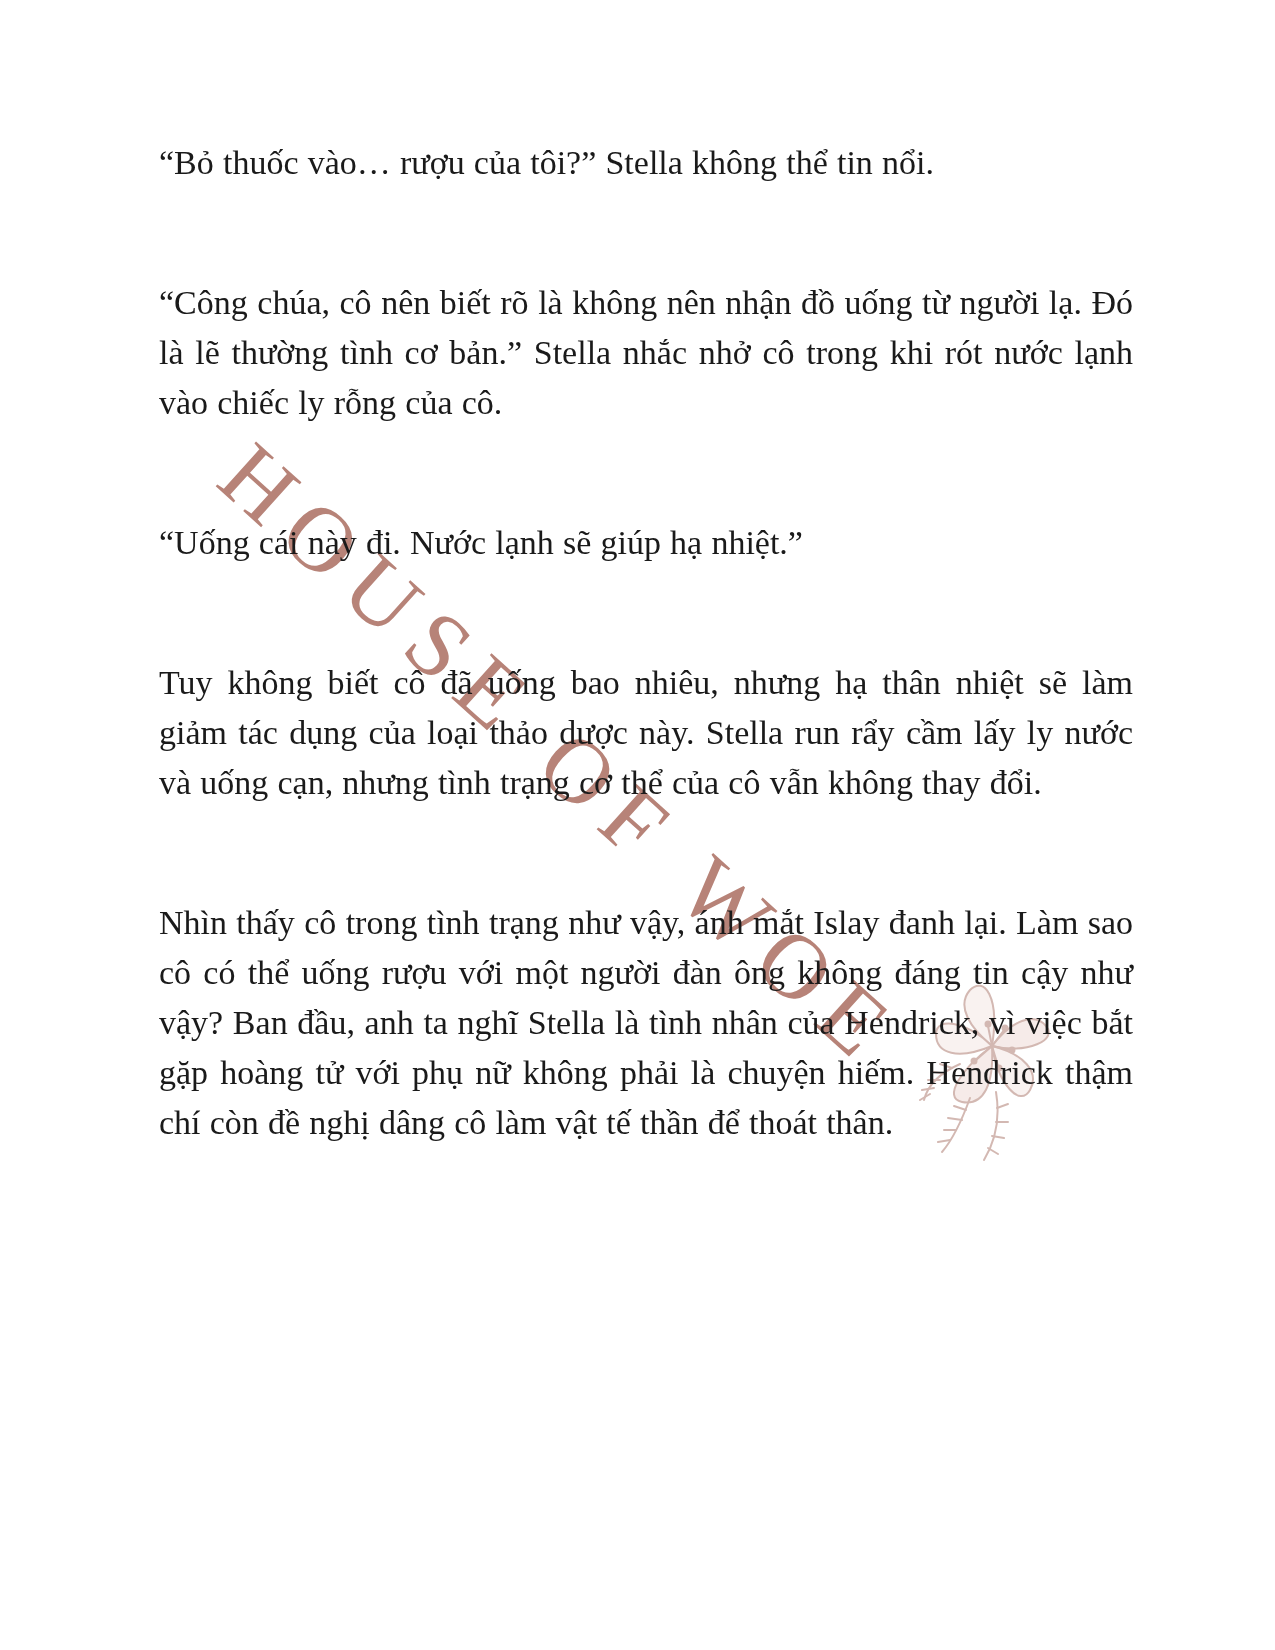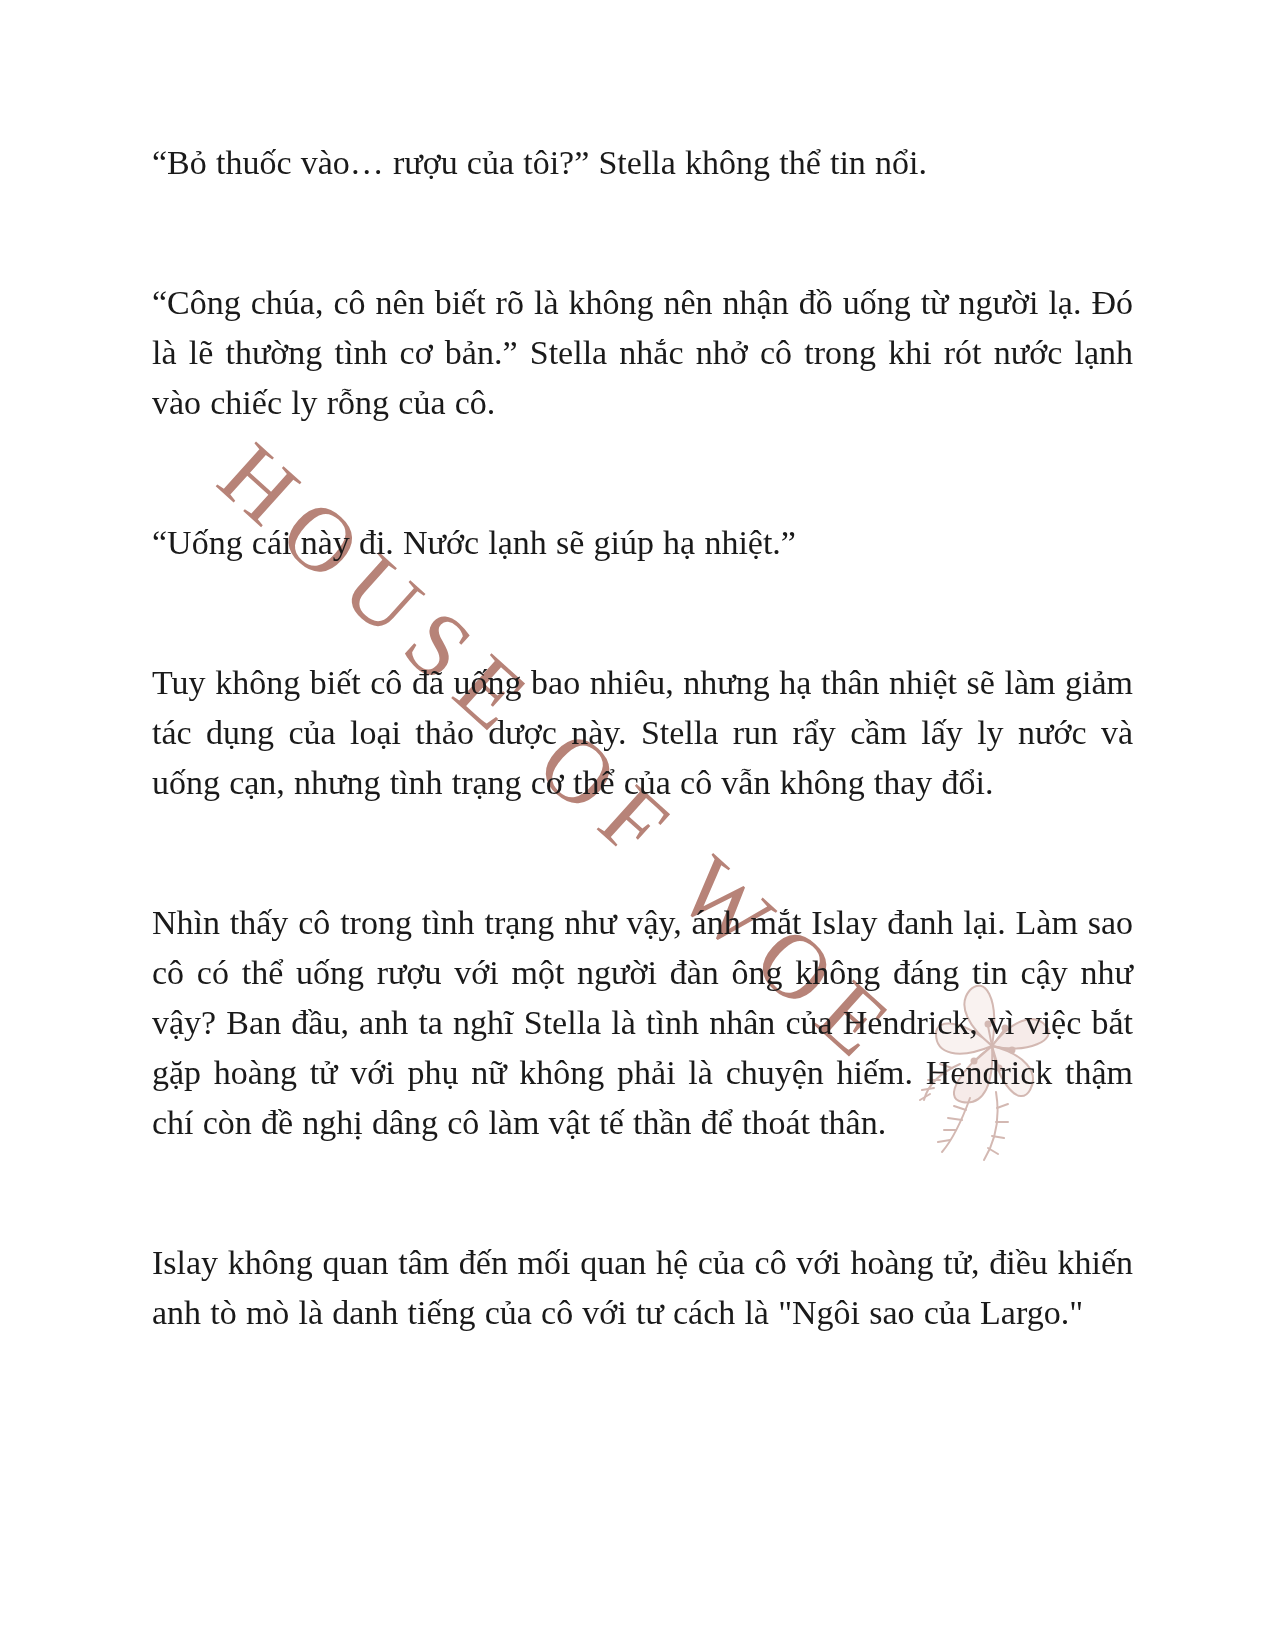--- a/index.html
+++ b/index.html
@@ -46,21 +46,21 @@
 
   
   .content {
     position: absolute;
     left: 143px;
     top: 138px;
     width: 990px;
     z-index: 2;
   }
   .para {
-    margin: 0 0 90px 9px;
+    margin: 0 0 90px 16px;
     font-size: 34px;
     line-height: 50px;
     color: #1a1a1a;
     text-align: justify;
     letter-spacing: 0;
     word-spacing: 0.02em;
   }
   .para:last-child { margin-bottom: 0; }
 </style>
 </head>
@@ -100,16 +100,15 @@
       <path d="M97,140 L108,136 M96,154 L108,154 M92,168 L104,170 M88,180 L98,186"></path>
     </g>
   </svg>
 
   <div class="content">
       <p class="para">“Bỏ thuốc vào… rượu của tôi?” Stella không thể tin nổi.</p>
       <p class="para">“Công chúa, cô nên biết rõ là không nên nhận đồ uống từ người lạ. Đó là lẽ thường tình cơ bản.” Stella nhắc nhở cô trong khi rót nước lạnh vào chiếc ly rỗng của cô.</p>
       <p class="para">“Uống cái này đi. Nước lạnh sẽ giúp hạ nhiệt.”</p>
       <p class="para">Tuy không biết cô đã uống bao nhiêu, nhưng hạ thân nhiệt sẽ làm giảm tác dụng của loại thảo dược này. Stella run rẩy cầm lấy ly nước và uống cạn, nhưng tình trạng cơ thể của cô vẫn không thay đổi.</p>
       <p class="para">Nhìn thấy cô trong tình trạng như vậy, ánh mắt Islay đanh lại. Làm sao cô có thể uống rượu với một người đàn ông không đáng tin cậy như vậy? Ban đầu, anh ta nghĩ Stella là tình nhân của Hendrick, vì việc bắt gặp hoàng tử với phụ nữ không phải là chuyện hiếm. Hendrick thậm chí còn đề nghị dâng cô làm vật tế thần để thoát thân.</p>
-      <p class="para">Islay không quan tâm đến mối quan hệ của cô với hoàng tử, điều khiến anh tò mò là danh tiếng của cô với tư cách là "Ngôi sao của Largo."</p>
     </div>
 
 </div>
 
 </body></html>

